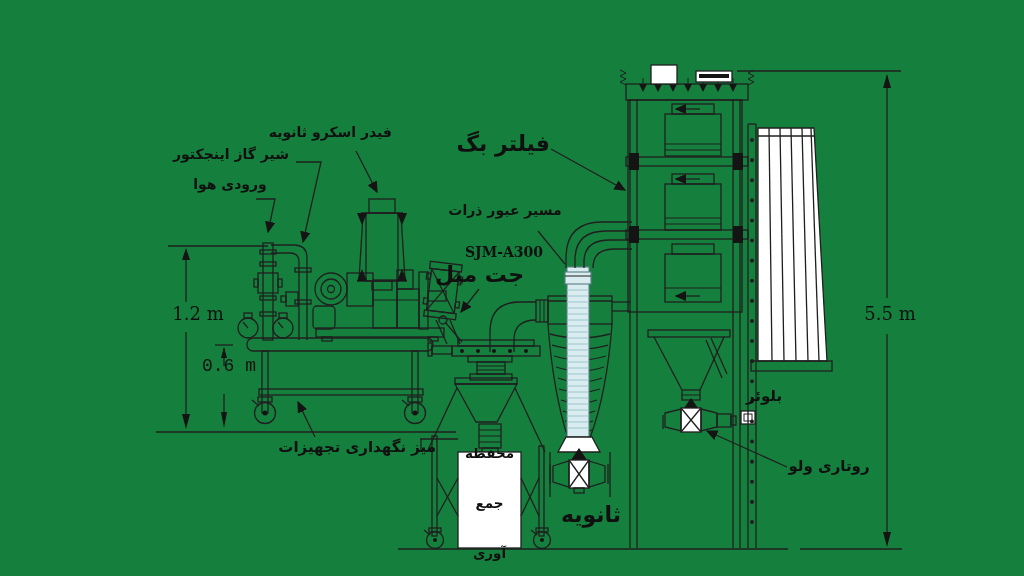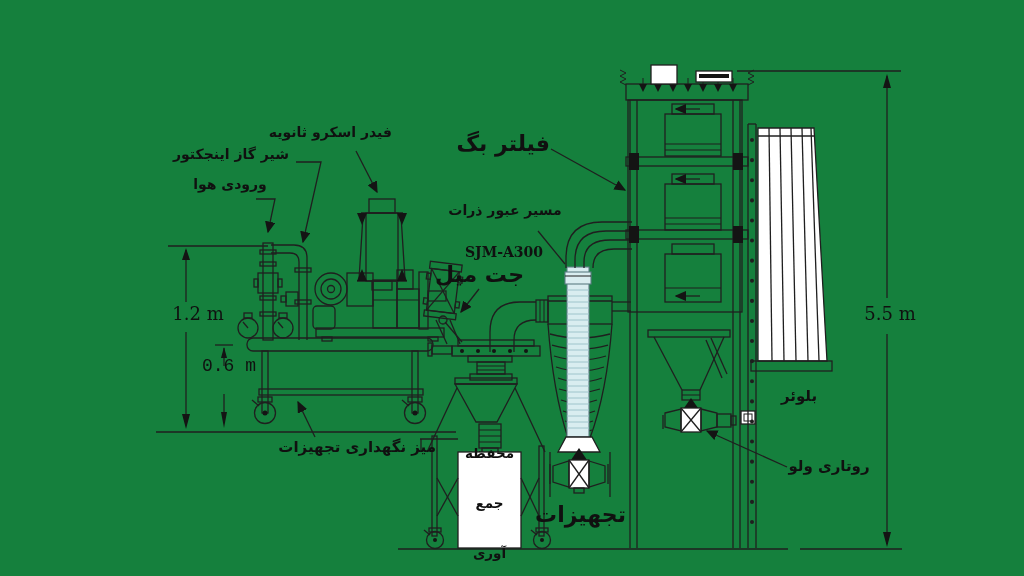--- a/index.html
+++ b/index.html
@@ -398,19 +398,19 @@
 <div class="dim" style="left:860px;top:303px;width:60px;">5.5 m</div>
 
 <div class="lbl" style="left:288px;top:438px;width:148px;font-size:15px;">میز نگهداری تجهیزات</div>
 
 <div class="lbl chamber" style="left:458px;top:465px;width:63px;height:76px;">
   <div>محفظه</div>
   <div>جمع</div>
   <div>آوری</div>
 </div>
 
-<div class="lbl big" style="left:556px;top:502px;width:70px;">تجهیزات</div>
+<div class="lbl big" style="left:556px;top:502px;width:70px;">ثانویه</div>
 
 <div class="lbl" style="left:786px;top:457px;width:86px;font-size:15px;">روتاری ولو</div>
 
-<div class="lbl" style="left:774px;top:387px;width:50px;font-size:15px;">بلوئر</div>
+<div class="lbl" style="left:739px;top:387px;width:50px;font-size:15px;">بلوئر</div>
 
 </div>
 
 </body></html>

